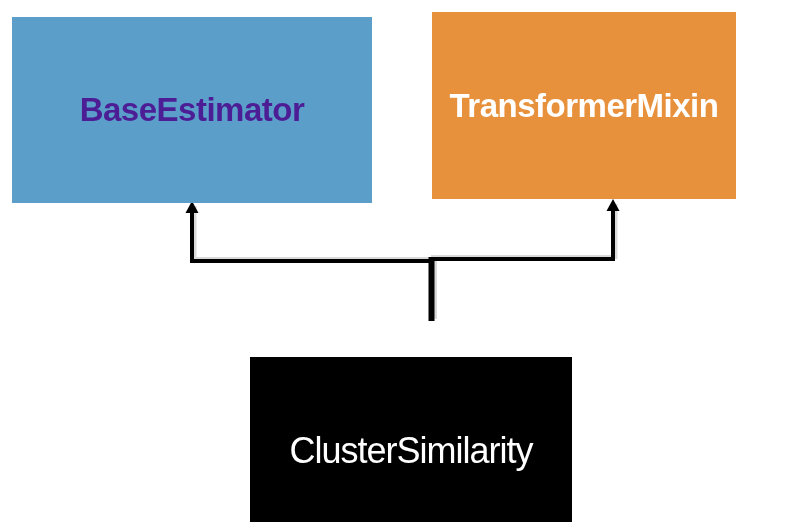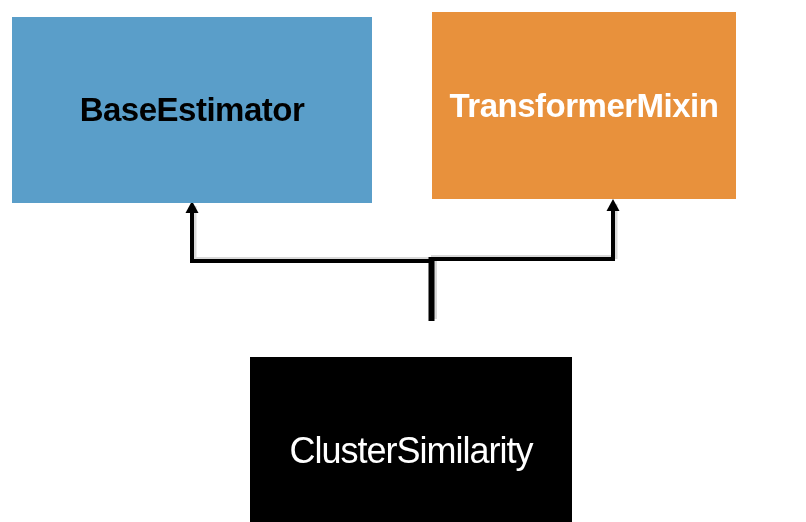--- a/index.html
+++ b/index.html
@@ -79,21 +79,21 @@
       <path d="M 432.5 321 L 432.5 261 L 192 261 L 192 208" fill="none" stroke="#000000" stroke-width="4"></path>
       <polygon points="192,201 185.5,213 198.5,213" fill="#000000"></polygon>
     </g>
 
     <g>
       <path d="M 430.5 321 L 430.5 259 L 613 259 L 613 206" fill="none" stroke="#000000" stroke-width="4"></path>
       <polygon points="613,199 606.5,211 619.5,211" fill="#000000"></polygon>
     </g>
   </svg>
 
-  <div class="node node-base-estimator" style="background-color: rgb(90, 158, 201); color: #000000;">
+  <div class="node node-base-estimator" style="background-color: rgb(90, 158, 201); color: #4c1d95;">
     <span class="node-label-bold">BaseEstimator</span>
   </div>
 
   <div class="node node-transformer-mixin" style="background-color: rgb(232, 145, 60); color: rgb(255, 255, 255);">
     <span class="node-label-bold">TransformerMixin</span>
   </div>
 
   <div class="node node-cluster-similarity" style="background-color: rgb(0, 0, 0); color: rgb(255, 255, 255);">
     <span class="node-label-light">ClusterSimilarity</span>
   </div>

